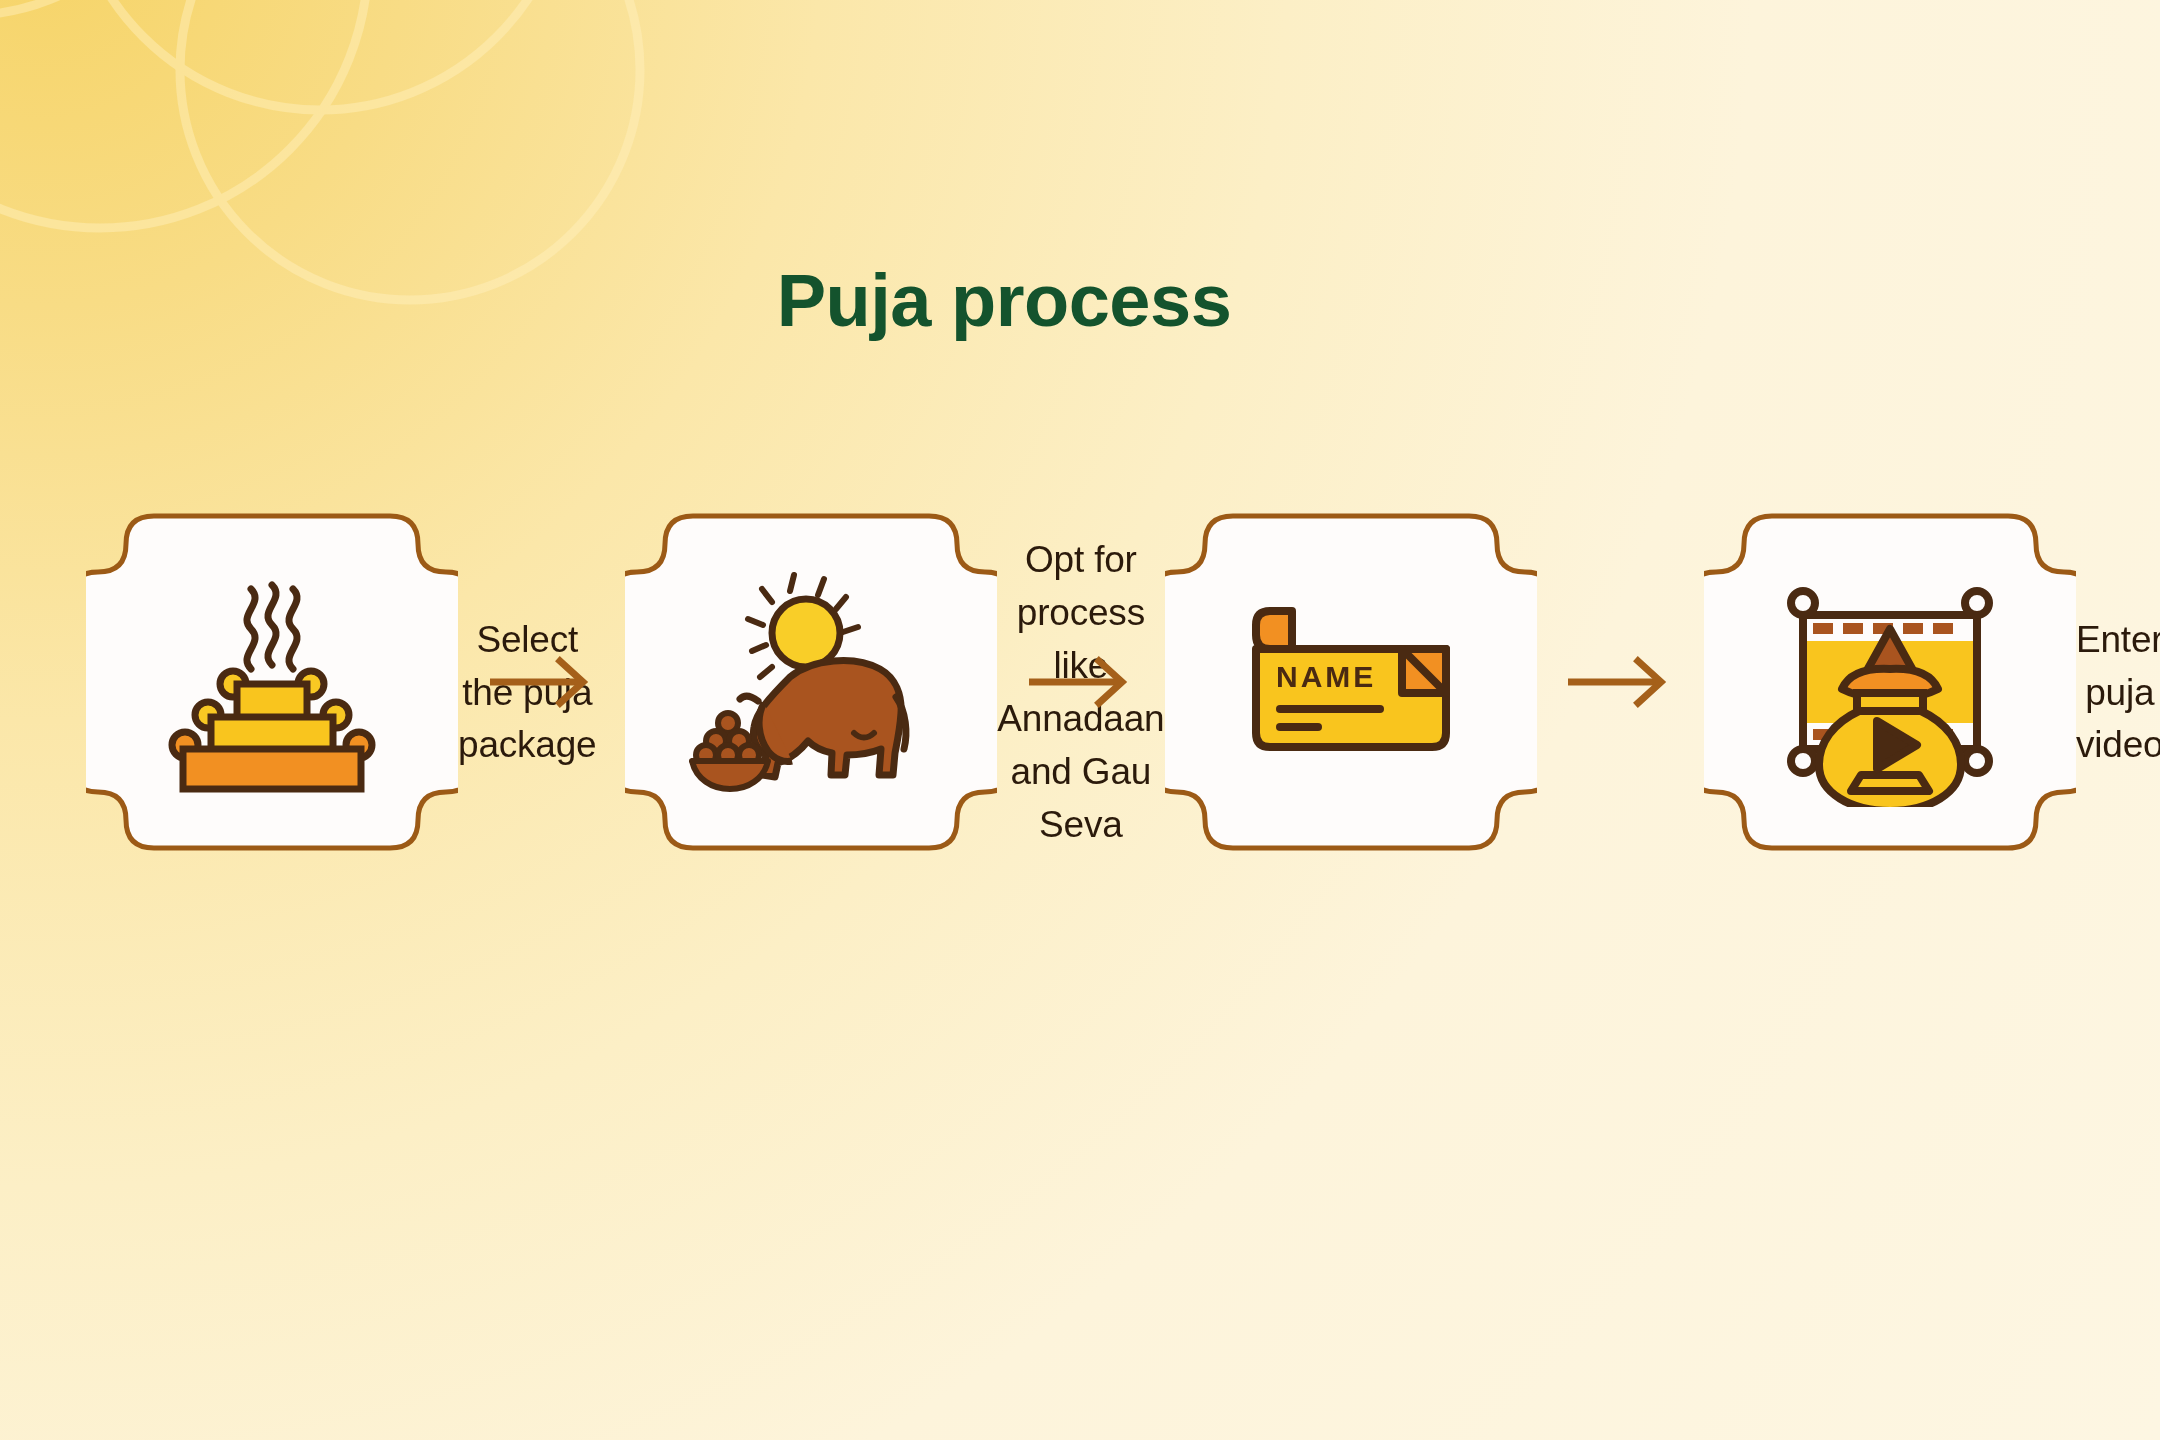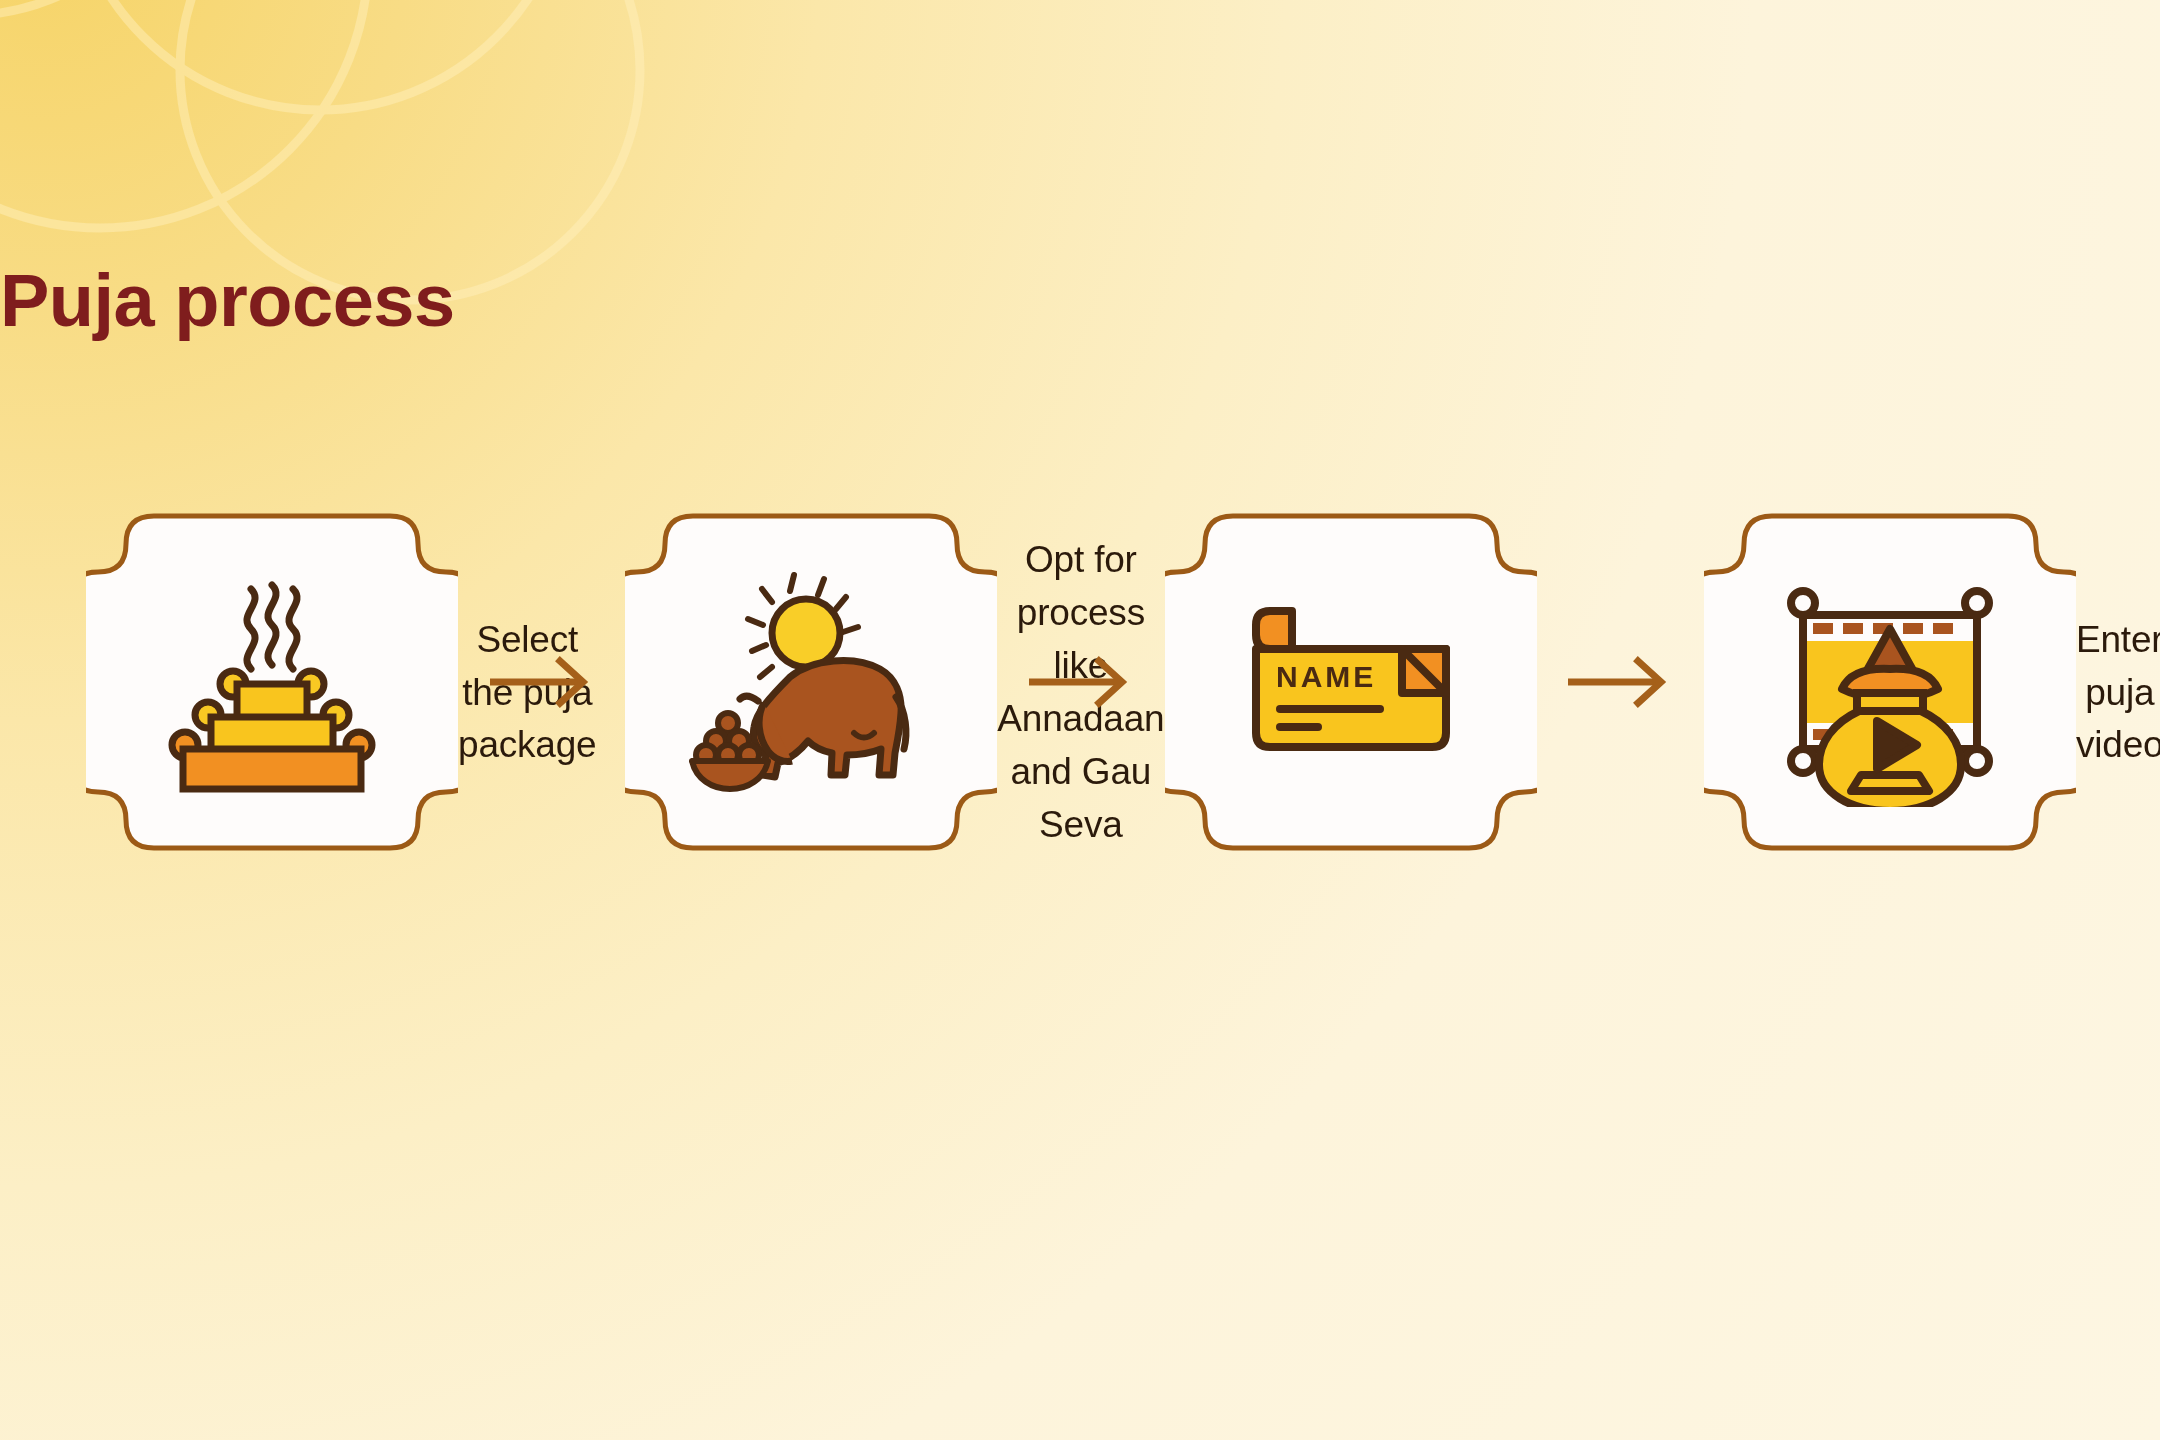--- a/index.html
+++ b/index.html
@@ -31,25 +31,25 @@
     opacity: .55;
     pointer-events: none;
   }
 
   
   #title {
     position: absolute;
     top: 258px;
     left: 0;
     width: 2008px;
-    text-align: left;
+    text-align: center;
     font-size: 74px;
     font-weight: 700;
     letter-spacing: -0.5px;
-    color: #7f1d1d;
+    color: #14532d;
   }
 
   
   #flow {
     position: absolute;
     top: 498px;
     left: 86px;
     width: 1990px;
     display: flex;
     align-items: flex-start;

